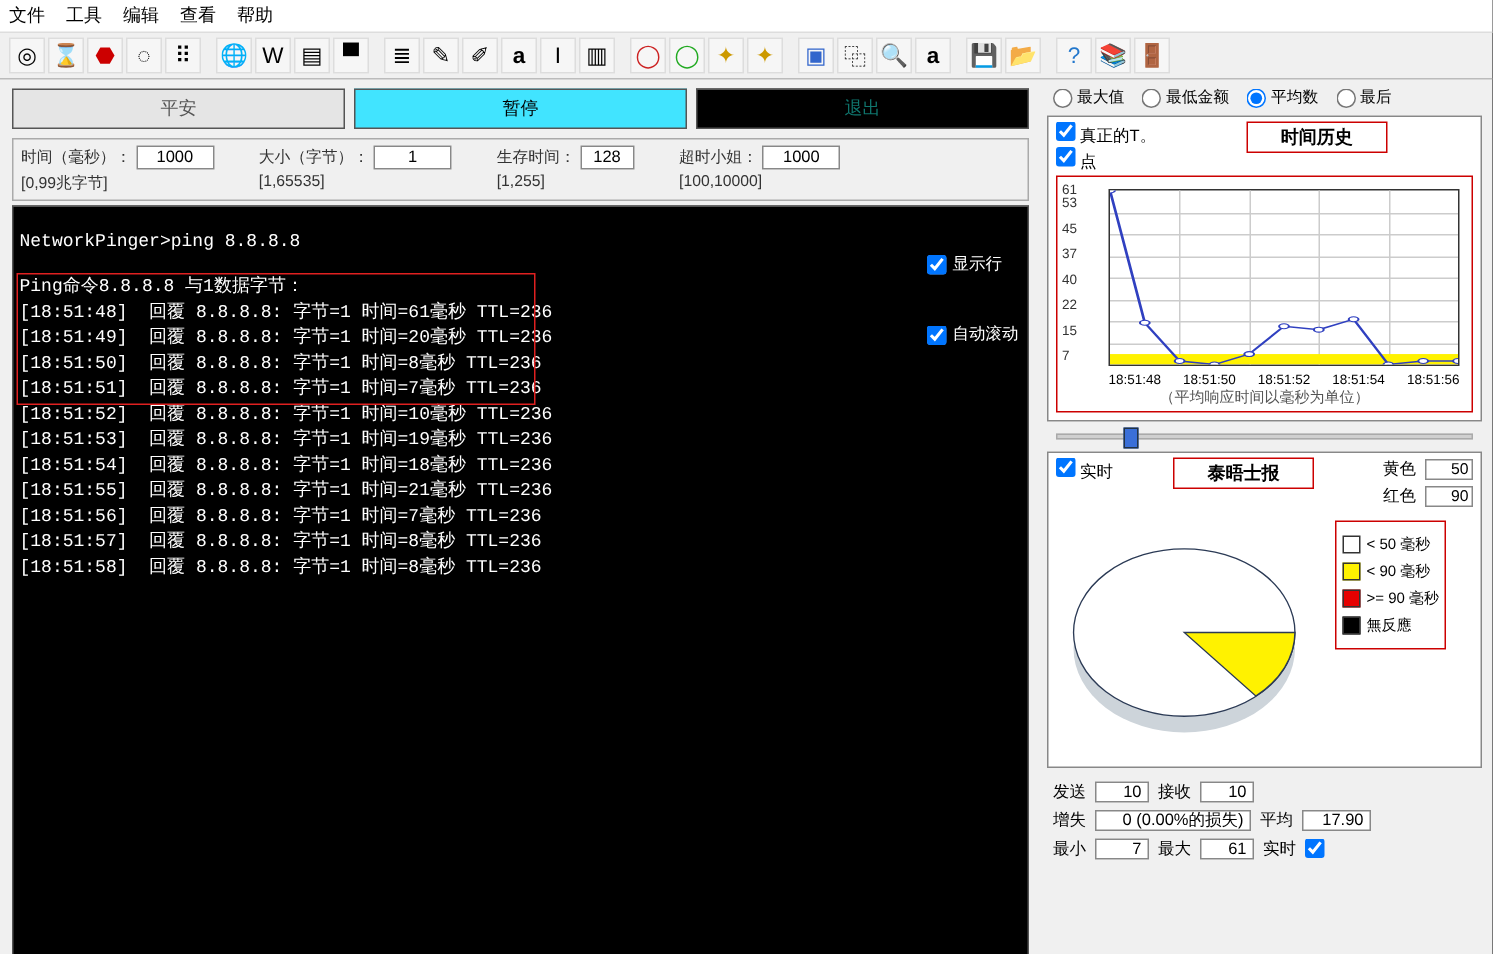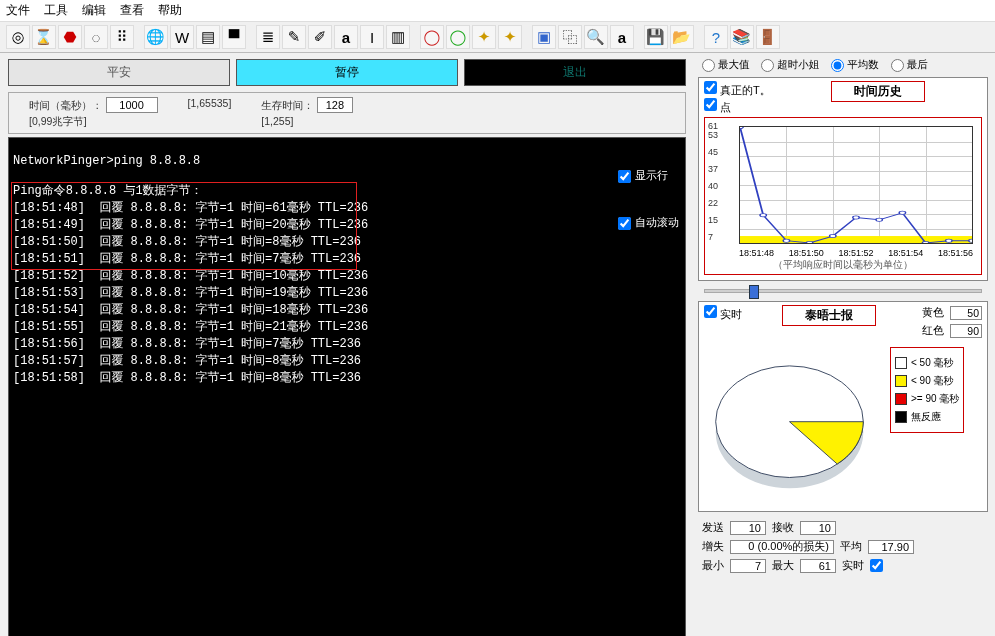--- a/index.html
+++ b/index.html
@@ -54,21 +54,21 @@
   font-size: 12px;
   border: 1px solid #555;
 }
 .ab-ping { background: #e5e5e5; color:#555;}
 .ab-stop { background: #ff3b00; color:#fff;}
 .ab-pause { background: #41e4ff; }
 .ab-exit { background: #000; color:#0f766e;}
 .param-row {
   border: 1px solid #aaa;
   margin: 0 8px 3px;
-  padding: 4px 20px;
+  padding: 4px 5px;
   display: flex;
   gap: 30px;
   font-size: 11px;
 }
 .param-row .pm { display:flex; flex-direction:column; gap:2px; }
 .param-row label { color:#333; font-size:10.5px; white-space: nowrap;}
 .param-row input {
   width: 52px;
   border: 1px solid #888;
   padding: 1px 4px;
@@ -220,26 +220,33 @@
       <div class="ab ab-exit">退出</div>
     </div>
 
     <div class="param-row">
       <div class="pm">
         <div><label>时间（毫秒）：</label>
         <input value="1000" style=""></div>
         <label>[0,99兆字节]</label>
       </div>
       <div class="pm">
+        <div><label>大小（字节）：</label>
+        <input value="1" style=""></div>
         <label>[1,65535]</label>
       </div>
       <div class="pm">
         <div><label>生存时间：</label>
         <input style="width: 36px;" value="128"></div>
         <label>[1,255]</label>
+      </div>
+      <div class="pm">
+        <div><label>超时小姐：</label>
+        <input value="1000" style=""></div>
+        <label>[100,10000]</label>
       </div>
     </div>
 
     <div class="console-wrap">
 <span>NetworkPinger&gt;ping 8.8.8.8</span>
 
 <span>Ping命令8.8.8.8 与1数据字节：</span>
 <span>[18:51:48]  回覆 8.8.8.8: 字节=1 时间=61毫秒 TTL=236</span>
 <span>[18:51:49]  回覆 8.8.8.8: 字节=1 时间=20毫秒 TTL=236</span>
 <span>[18:51:50]  回覆 8.8.8.8: 字节=1 时间=8毫秒 TTL=236</span>
@@ -255,21 +262,21 @@
       <div class="console-opts">
         <label><input type="checkbox" checked="" style=""><span>显示行</span></label>
         <label><input type="checkbox" checked="" style=""><span>自动滚动</span></label>
       </div>
     </div>
   </div>
 
   <div class="right-pane">
     <div class="rt-row">
       <label><input type="radio" name="rt" style=""> <span>最大值</span></label>
-      <label><input type="radio" name="rt" style=""> <span>超时小姐</span></label>
+      <label><input type="radio" name="rt" style=""> <span>最低金额</span></label>
       <label><input type="radio" name="rt" checked="" style=""> <span>平均数</span></label>
       <label><input type="radio" name="rt" style=""> <span>最后</span></label>
     </div>
 
     <div class="panel">
       <div style="display:flex;align-items:flex-start;">
         <div>
           <label><input type="checkbox" checked="" style=""> <span>真正的T。</span></label><br>
           <label><input type="checkbox" checked="" style=""> <span>点</span></label>
         </div>

